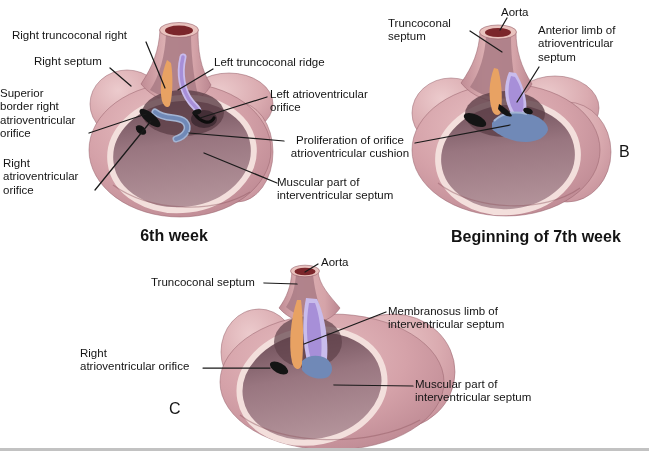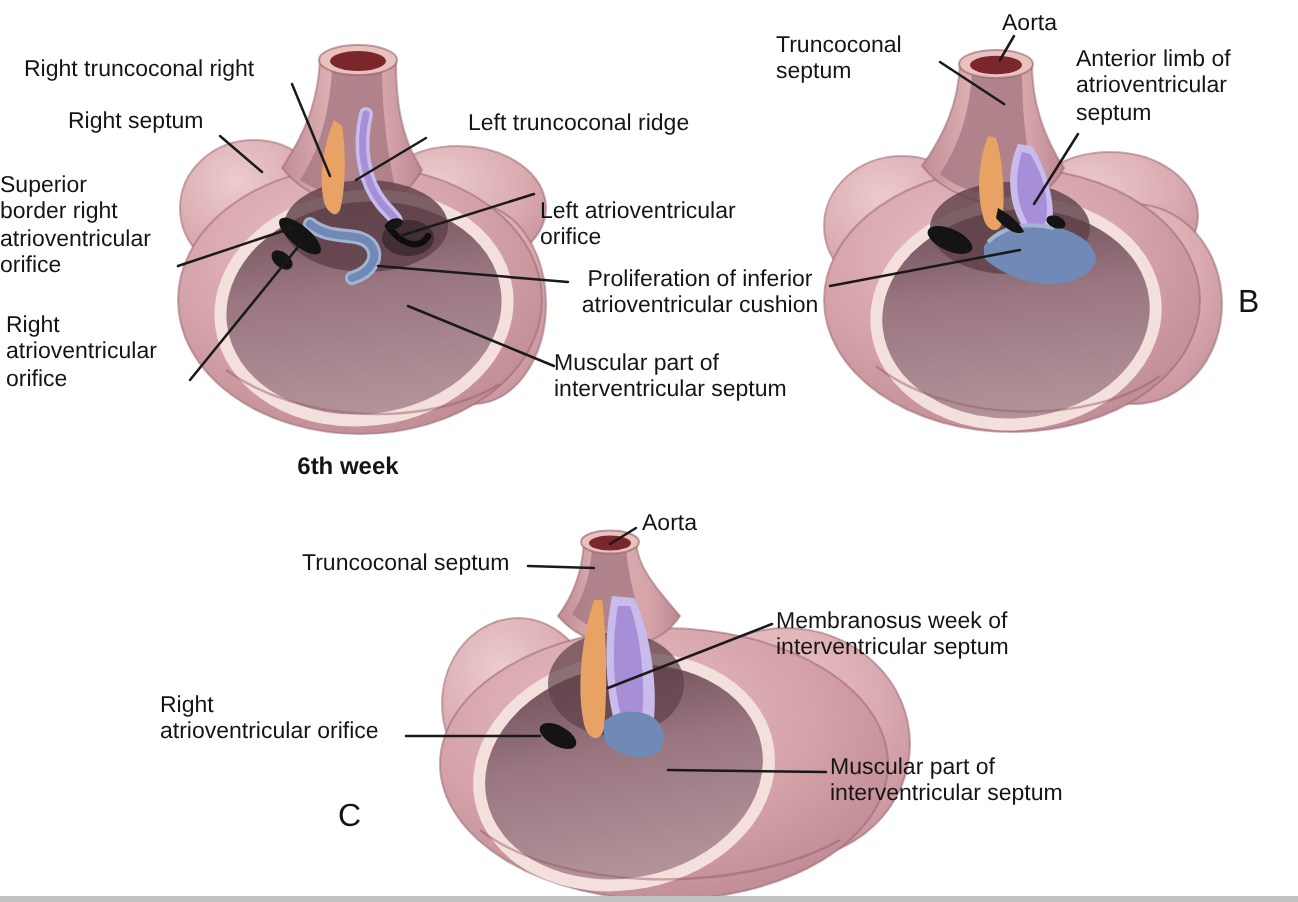--- a/index.html
+++ b/index.html
@@ -2,21 +2,21 @@
 <html><head>
 <meta charset="utf-8">
 <style>
   html,body{margin:0;padding:0;background:#fff;}
   .stage{position:relative;width:649px;height:451px;background:#ffffff;overflow:hidden;
          font-family:"Liberation Sans",sans-serif;}
   .lbl{position:absolute;font-size:11.5px;line-height:1.16;color:#141414;
        white-space:pre-line;}
   .right{text-align:left;}
   .center{text-align:center;}
-  .cap{font-weight:bold;font-size:12px;}
+  .cap{font-weight:bold;font-size:16px;}
   .panel-letter{font-size:16px;}
   svg{position:absolute;left:0;top:0;}
   .leader{stroke:#1a1a1a;stroke-width:1.25;fill:none;stroke-linecap:round;}
   .crease{stroke:rgba(145,88,98,.45);stroke-width:1.2;fill:none;}
   .bodyshape{stroke:rgba(150,95,105,.5);stroke-width:1;}
   .bottom-edge{position:absolute;left:0;top:448px;width:649px;height:3px;background:#c2c2c2;}
 </style>
 </head>
 <body>
 
@@ -140,41 +140,42 @@
 
 <div class="lbl right" style="left:12px;top:29px;width:140px;">Right truncoconal right</div>
 <div class="lbl right" style="left:34px;top:55px;width:80px;">Right septum</div>
 <div class="lbl right" style="left:0px;top:87px;width:86px;">Superior
 border right
 atrioventricular
 orifice</div>
 <div class="lbl right" style="left:3px;top:157px;width:90px;">Right
 atrioventricular
 orifice</div>
-<div class="lbl" style="left:218px;top:56px;padding-left:16px;">Left truncoconal ridge</div>
-<div class="lbl" style="left:270px;top:88px;margin-top:12px;">Left atrioventricular
+<div class="lbl" style="left:198px;top:56px;padding-left:16px;">Left truncoconal ridge</div>
+<div class="lbl" style="left:270px;top:88px;">Left atrioventricular
 orifice</div>
-<div class="lbl center" style="left:286px;top:134px;width:128px;">Proliferation of inferior
+<div class="lbl center" style="left:286px;top:134px;width:128px;">Proliferation of orifice
 atrioventricular cushion</div>
 <div class="lbl" style="left:277px;top:176px;">Muscular part of
 interventricular septum</div>
 
 <div class="lbl right" style="left:388px;top:17px;width:80px;">Truncoconal
 septum</div>
 <div class="lbl" style="left:501px;top:6px;">Aorta</div>
 <div class="lbl" style="left:538px;top:24px;">Anterior limb of
 atrioventricular
 septum</div>
 <div class="lbl panel-letter" style="left:619px;top:143px;">B</div>
 
 <div class="lbl cap center" style="left:119px;top:227px;width:110px;">6th week</div>
+<div class="lbl cap" style="left:451px;top:228px;">Beginning of 7th week</div>
 
 <div class="lbl" style="left:321px;top:256px;">Aorta</div>
 <div class="lbl right" style="left:151px;top:276px;width:110px;">Truncoconal septum</div>
-<div class="lbl" style="left:388px;top:305px;">Membranosus week of
+<div class="lbl" style="left:388px;top:305px;">Membranosus limb of
 interventricular septum</div>
 <div class="lbl right" style="left:80px;top:347px;width:120px;">Right
 atrioventricular orifice</div>
 <div class="lbl panel-letter" style="left:169px;top:400px;">C</div>
 <div class="lbl" style="left:415px;top:378px;">Muscular part of
 interventricular septum</div>
 
 <div class="bottom-edge"></div>
 </div>
 

